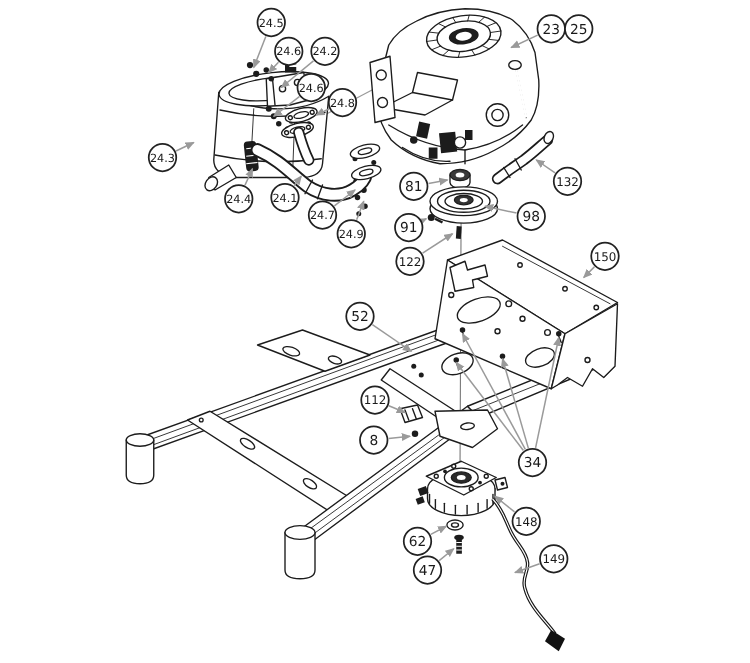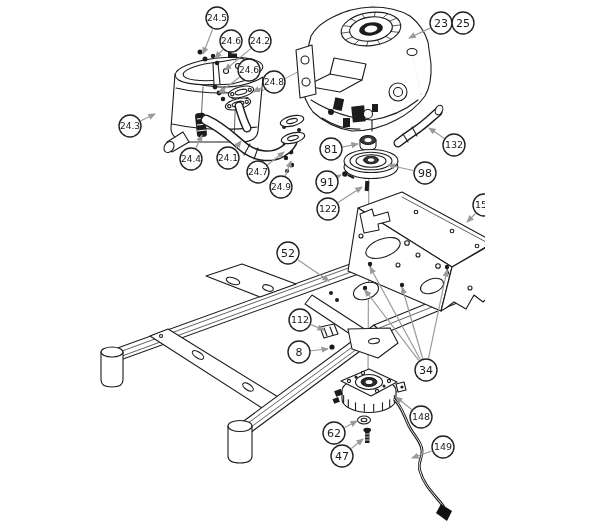--- a/index.html
+++ b/index.html
@@ -1,17 +1,17 @@
 <!DOCTYPE html>
 <html><head>
 <meta charset="utf-8">
 <style>
   html,body{margin:0;padding:0;background:#fff;}
   #stage{position:relative;width:485px;height:530px;background:#fff;overflow:hidden;
-         font-family:"DejaVu Sans","Liberation Sans",sans-serif;}
+         font-family:"DejaVu Sans","Liberation Sans",sans-serif;padding-left:32px;}
   svg{position:absolute;left:0;top:0;}
   .art{stroke:#1c1c1c;stroke-width:1.1;fill:none;stroke-linejoin:round;stroke-linecap:round;}
   .fillw{fill:#ffffff;}
   .filld{fill:#1c1c1c;stroke:none;}
   .thin{stroke-width:0.7;}
   .balloon-text{font-family:"DejaVu Sans","Liberation Sans",sans-serif;fill:#1a1a1a;}
 </style>
 </head>
 <body>
 

